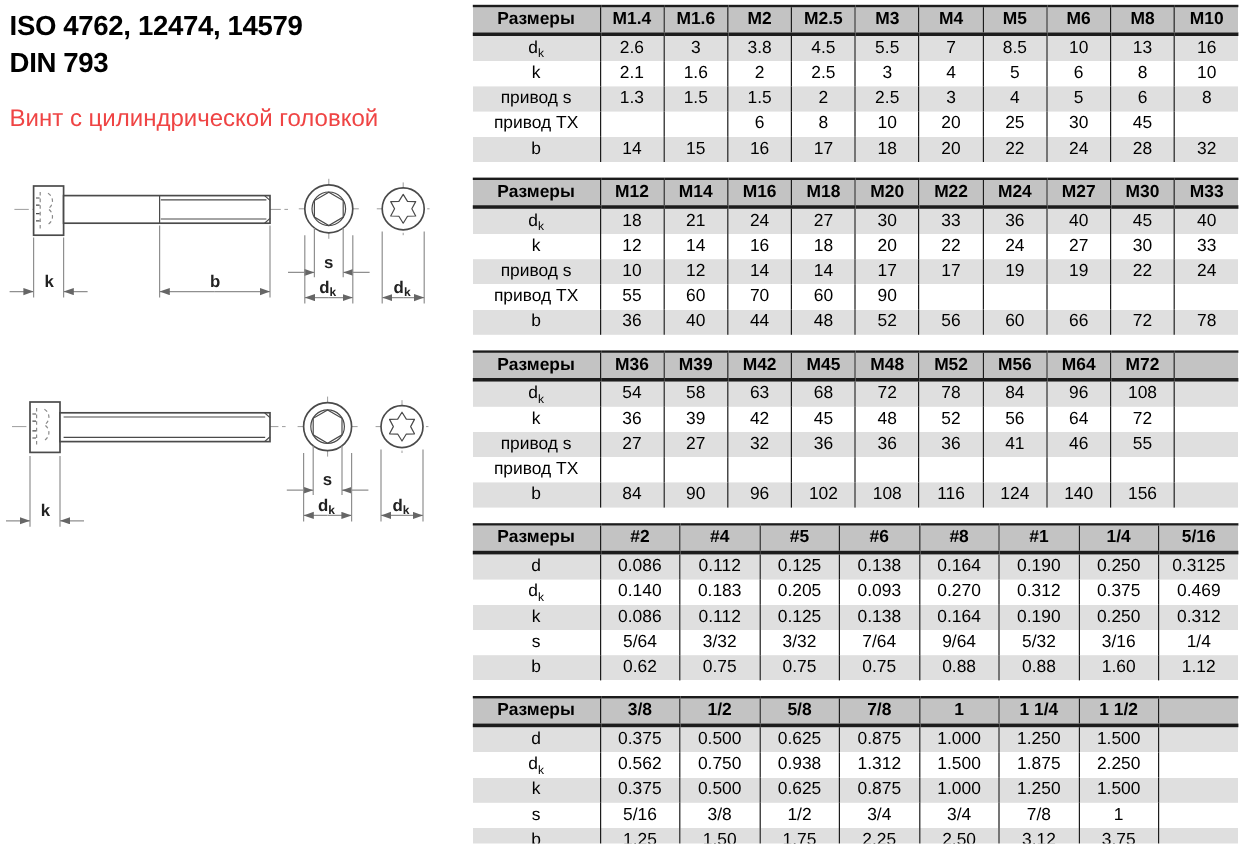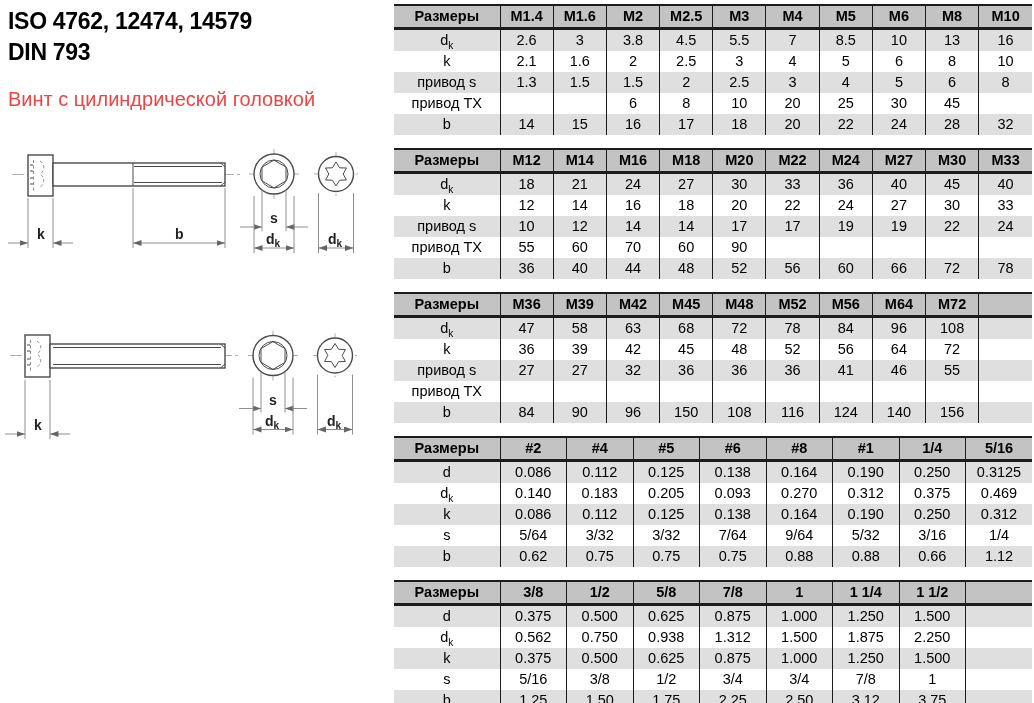--- a/index.html
+++ b/index.html
@@ -383,21 +383,21 @@
             <th>M52</th>
             <th>M56</th>
             <th>M64</th>
             <th>M72</th>
             <th></th>
           </tr>
         </thead>
         <tbody>
           <tr>
             <td>d<sub>k</sub></td>
-            <td>47</td>
+            <td>54</td>
             <td>58</td>
             <td>63</td>
             <td>68</td>
             <td>72</td>
             <td>78</td>
             <td>84</td>
             <td>96</td>
             <td>108</td>
             <td></td>
           </tr>
@@ -438,21 +438,21 @@
             <td></td>
             <td></td>
             <td></td>
             <td></td>
           </tr>
           <tr>
             <td>b</td>
             <td>84</td>
             <td>90</td>
             <td>96</td>
-            <td>150</td>
+            <td>102</td>
             <td>108</td>
             <td>116</td>
             <td>124</td>
             <td>140</td>
             <td>156</td>
             <td></td>
           </tr>
         </tbody>
       </table>
       <table class="dim-table">
@@ -526,21 +526,21 @@
             <td>1/4</td>
           </tr>
           <tr>
             <td>b</td>
             <td>0.62</td>
             <td>0.75</td>
             <td>0.75</td>
             <td>0.75</td>
             <td>0.88</td>
             <td>0.88</td>
-            <td>0.66</td>
+            <td>1.60</td>
             <td>1.12</td>
           </tr>
         </tbody>
       </table>
       <table class="dim-table">
         <colgroup>
           <col style="width: 106px;">
           <col style="width: 66.5px;">
           <col style="width: 66.5px;">
           <col style="width: 66.5px;">

